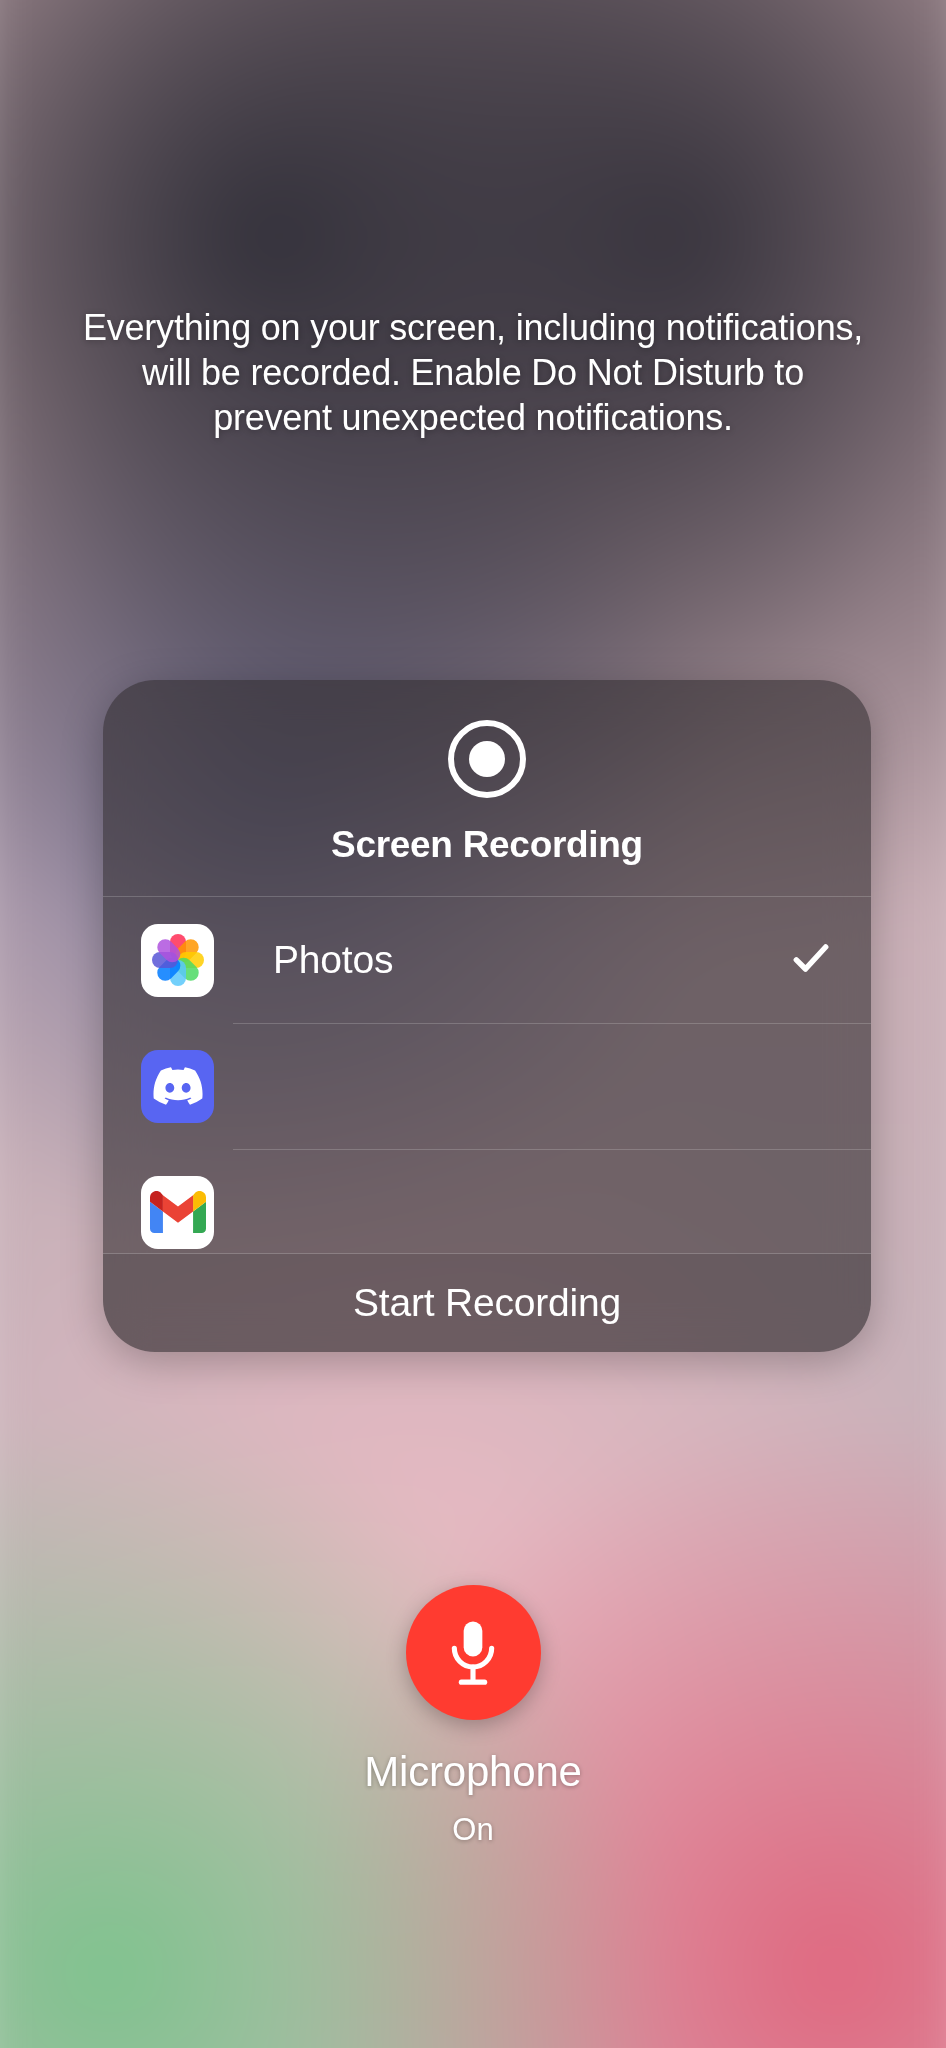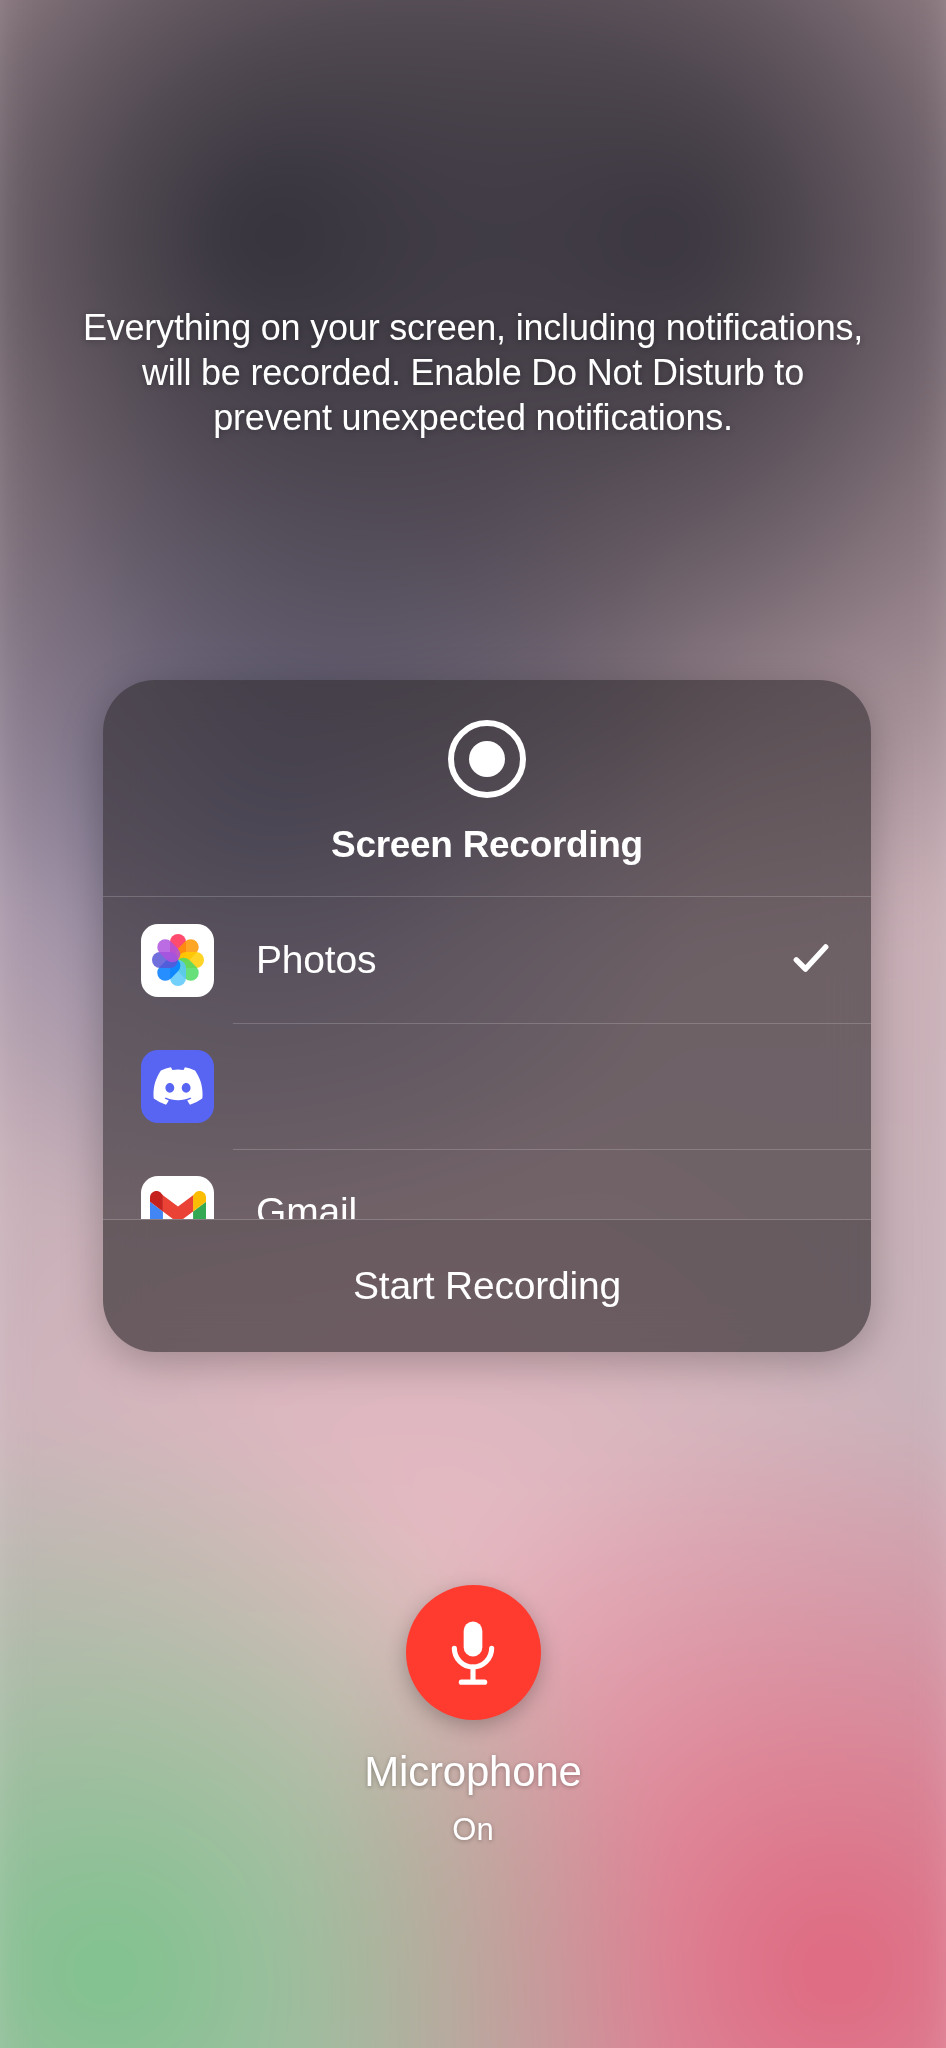--- a/index.html
+++ b/index.html
@@ -99,20 +99,21 @@
     overflow: hidden;
     position: relative;
   }
   .app-item {
     display: flex;
     align-items: center;
     height: 126px;
     padding-left: 38px;
     padding-right: 38px;
     position: relative;
+    gap: 17px;
   }
   .app-item + .app-item::before {
     content: "";
     position: absolute;
     top: 0;
     left: 130px;
     right: 0;
     height: 1px;
     background: rgba(255,255,255,0.18);
   }
@@ -161,21 +162,21 @@
   }
   .discord-svg {
     width: 50px;
     height: 38px;
   }
   
   .gmail-bg { background: #ffffff; }
   .gmail-svg { width: 56px; height: 42px; }
   .panel-footer {
     flex: 0 0 auto;
-    height: 133px;
+    height: 99px;
     border-top: 1px solid rgba(255,255,255,0.22);
     display: flex;
     align-items: center;
     justify-content: center;
     background: rgba(40,40,40,0.12);
   }
   .start-btn {
     color: #ffffff;
     font-size: 39px;
     font-weight: 400;
@@ -273,21 +274,20 @@
       <div class="app-item">
         <div class="app-icon gmail-bg">
           <svg class="gmail-svg" viewBox="0 0 52 39">
             <path fill="#4285F4" d="M4 39h8V19L0 10v25a4 4 0 0 0 4 4z"></path>
             <path fill="#34A853" d="M40 39h8a4 4 0 0 0 4-4V10l-12 9z"></path>
             <path fill="#FBBC04" d="M40 4v15l12-9V6a6 6 0 0 0-9.6-4.8z"></path>
             <path fill="#EA4335" d="M12 19V4l14 10.5L40 4v15L26 29.5z"></path>
             <path fill="#C5221F" d="M0 6v4l12 9V4L9.6 1.2A6 6 0 0 0 0 6z"></path>
           </svg>
         </div>
-        <div class="app-label">Gmail</div>
       </div>
 
     </div>
 
     <div class="panel-footer">
       <div class="start-btn">Start Recording</div>
     </div>
 
   </div>
 

